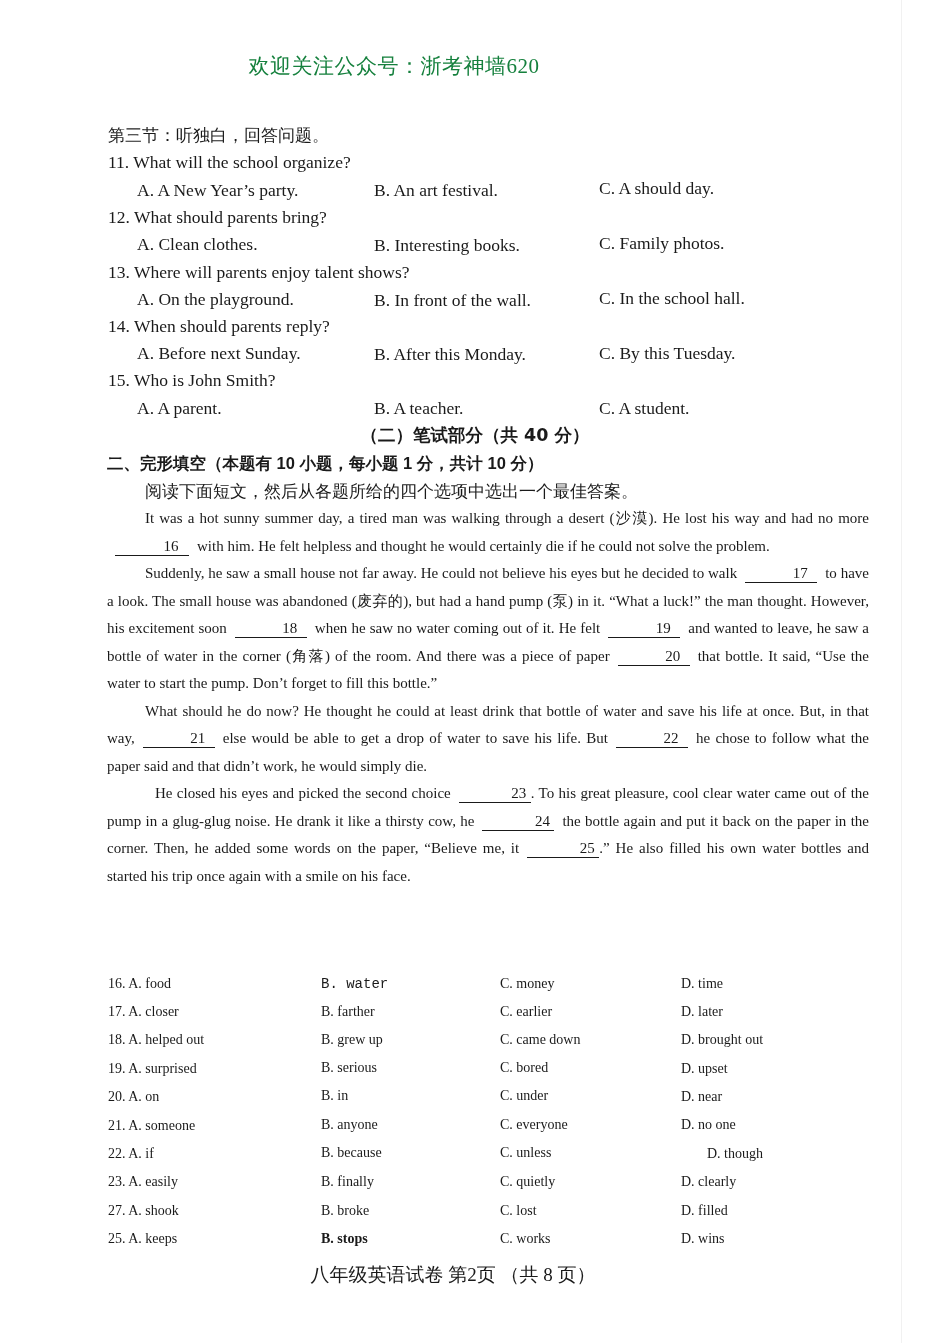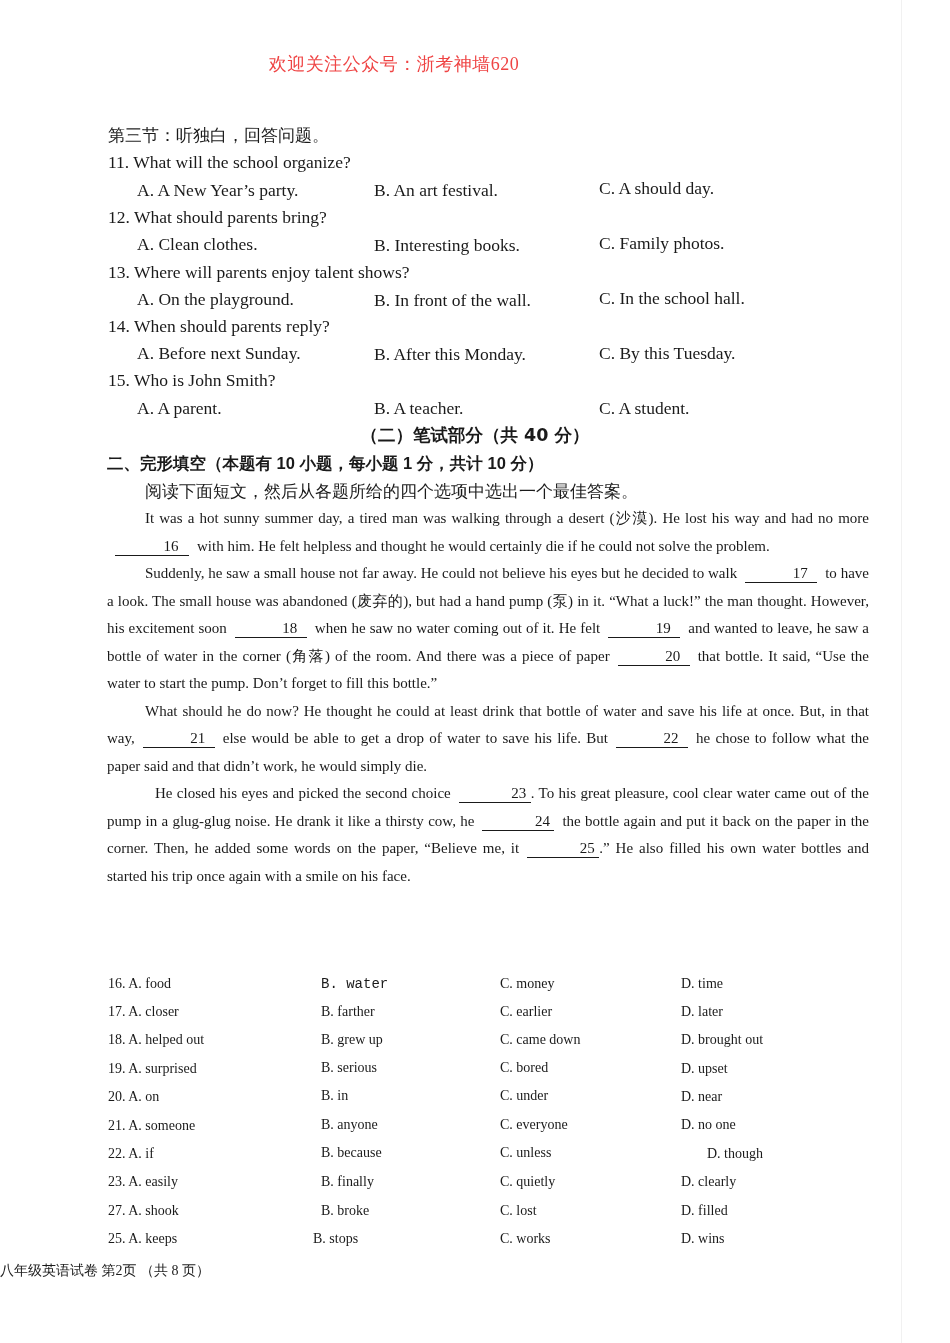--- a/index.html
+++ b/index.html
@@ -3,33 +3,33 @@
 <meta charset="utf-8">
 <style>
   html, body { margin: 0; padding: 0; background: #ffffff; }
   body {
     width: 950px; height: 1343px; position: relative; overflow: hidden;
     font-family: "Liberation Serif", "DejaVu Serif", serif;
     color: #1a1a1a;
   }
   .edge-line { position: absolute; left: 901px; top: 0; width: 1px; height: 1343px; background: #f1f1f1; }
   .abs { position: absolute; white-space: nowrap; }
-  .watermark { top: 52px; left: 0; width: 788px; text-align: center; font-size: 18px; color: #ef4444; letter-spacing: 0.5px; }
+  .watermark { top: 52px; left: 0; width: 788px; text-align: center; font-size: 21px; color: #15803d; letter-spacing: 0.5px; }
   .sect { font-size: 17px; }
   .q { font-size: 17.5px; }
   .opt { font-size: 17.5px; }
   .part-title { left: 0; width: 950px; text-align: center; font-family: "DejaVu Sans", sans-serif; font-weight: bold; font-size: 17.5px; }
   .cloze-head { font-family: Liberation Sans, sans-serif; font-weight: bold; font-size: 16.5px; }
   .instr { font-size: 17px; }
   .passage { position: absolute; left: 107px; width: 762px; font-size: 15px; line-height: 27.5px; text-align: justify; }
   .passage p { margin: 0; text-indent: 38px; }
   .passage p.ind2 { text-indent: 48px; }
   .blank { display: inline-block; border-bottom: 1.3px solid #1a1a1a; text-align: center; line-height: 18px; margin: 0 8px; }
   .cloze-opt { font-size: 14px; }
-  .footer { top: 1262px; left: 0; width: 906px; text-align: left; font-size: 14px; }
+  .footer { top: 1262px; left: 0; width: 906px; text-align: center; font-size: 19px; }
 </style>
 </head>
 <body>
 
 <div class="edge-line"></div>
 
 <div class="abs watermark">欢迎关注公众号：浙考神墙620</div>
 
 <div class="abs sect" style="left:108px; top:124px;font-family:Liberation Serif, serif;">第三节：听独白，回答问题。</div>
 
@@ -134,19 +134,19 @@
     <div class="abs cloze-opt" style="left:681px; top:1174px;">D. clearly</div>
   </div>
   <div>
     <div class="abs cloze-opt" style="left:108px; top:1203px;">27. A. shook</div>
     <div class="abs cloze-opt" style="left:321px; top:1203px;">B. broke</div>
     <div class="abs cloze-opt" style="left:500px; top:1203px;">C. lost</div>
     <div class="abs cloze-opt" style="left:681px; top:1203px;">D. filled</div>
   </div>
   <div>
     <div class="abs cloze-opt" style="left:108px; top:1231px;">25. A. keeps</div>
-    <div class="abs cloze-opt" style="left:313px; top:1231px;">B. stops</div>
+    <div class="abs cloze-opt" style="left:321px; top:1231px;font-weight:bold;">B. stops</div>
     <div class="abs cloze-opt" style="left:500px; top:1231px;">C. works</div>
     <div class="abs cloze-opt" style="left:681px; top:1231px;">D. wins</div>
   </div>
 </div>
 
 <div class="abs footer">八年级英语试卷 第2页 （共 8 页）</div>
 
 </body></html>

